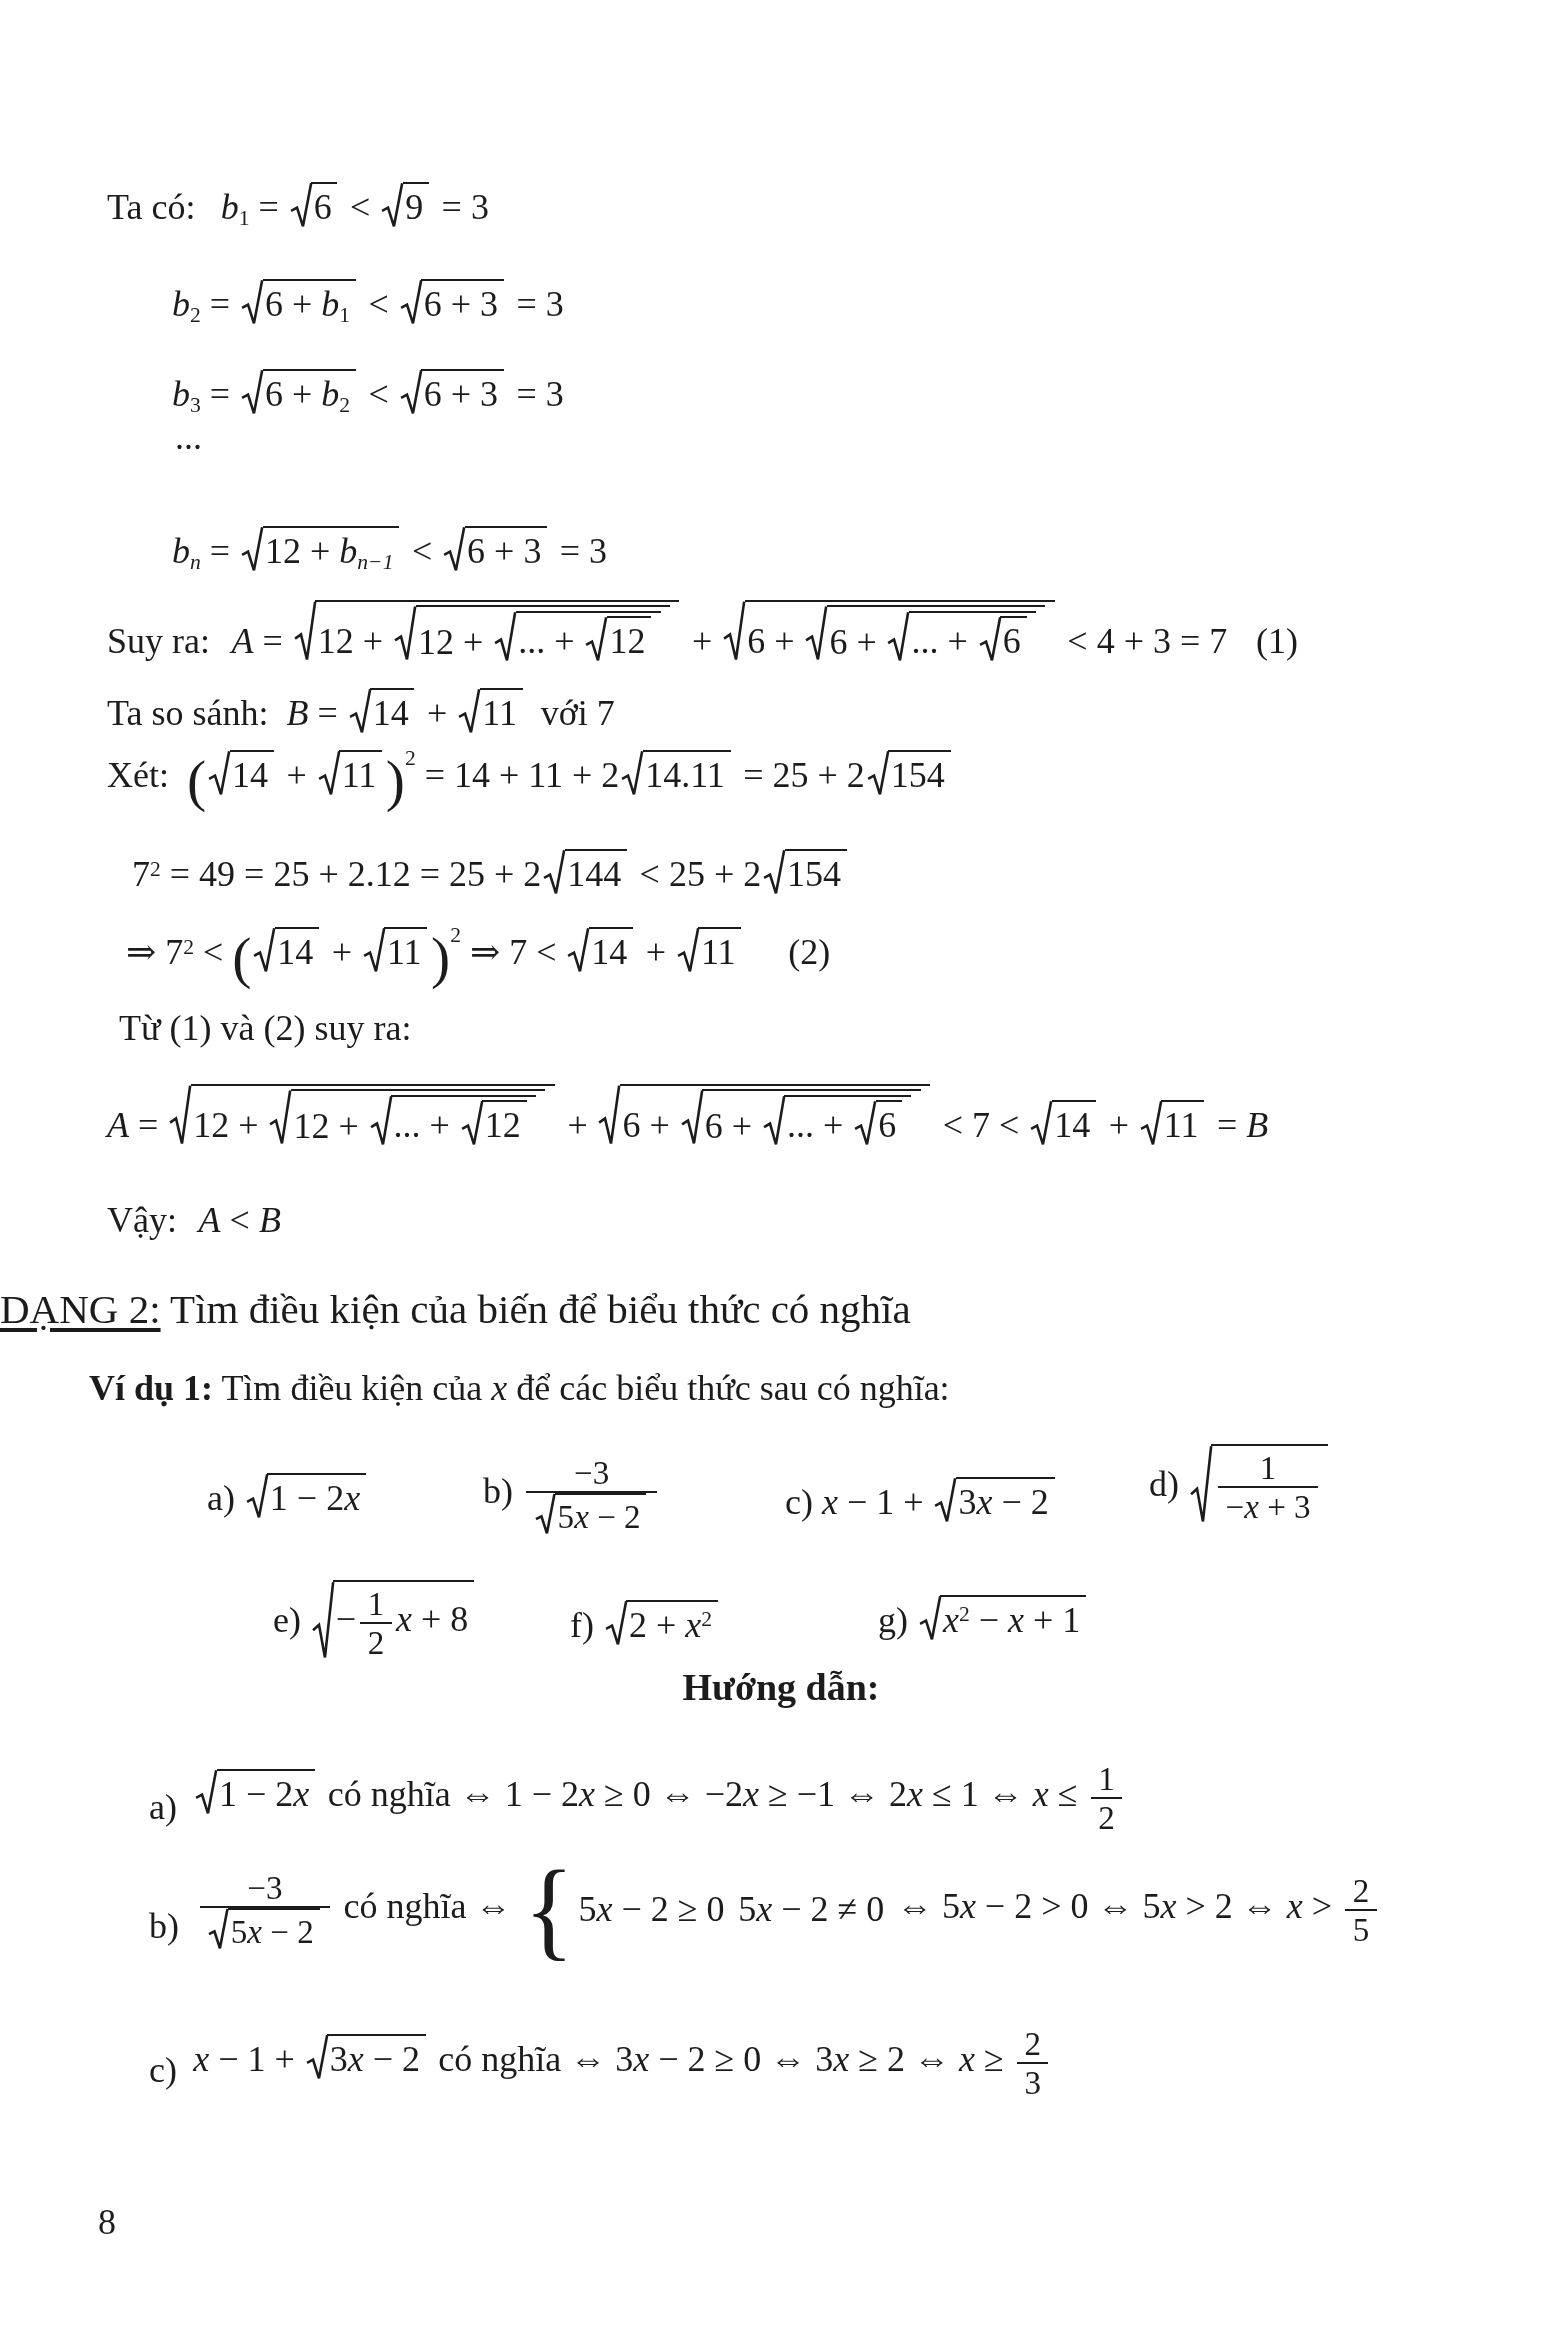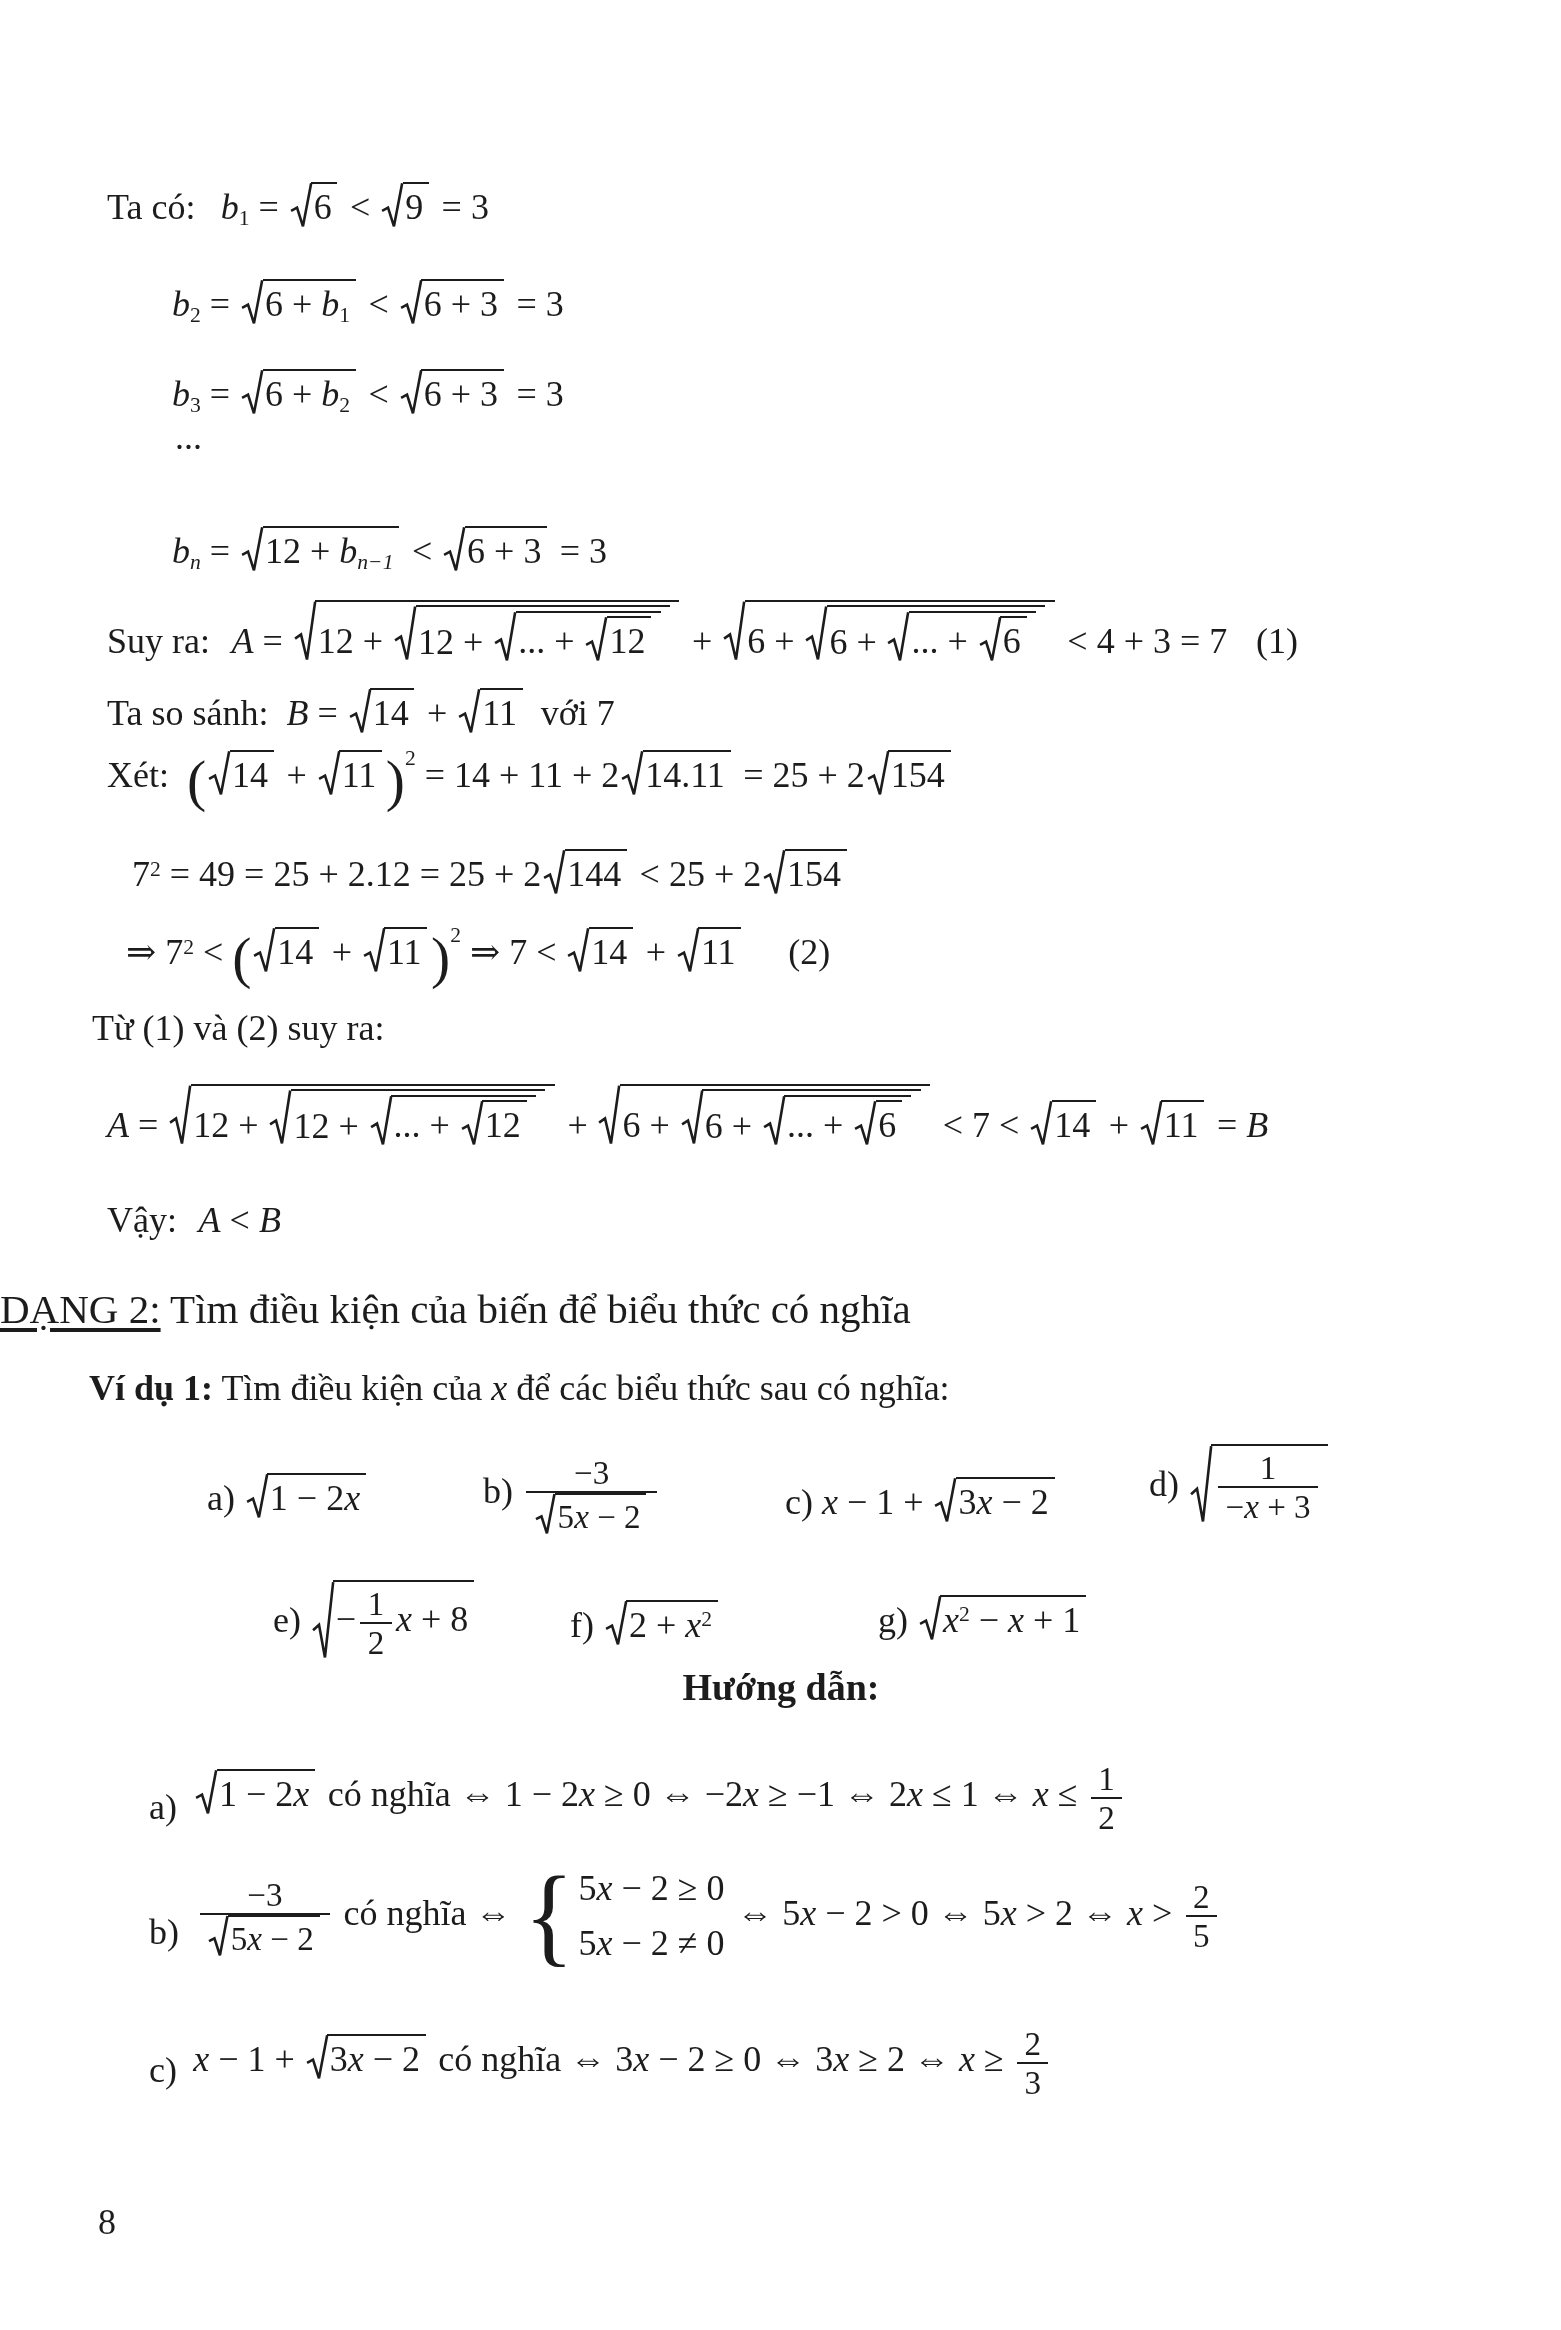--- a/index.html
+++ b/index.html
@@ -54,34 +54,34 @@
   }
   .frac > .fr-n, .frac > .fr-d { display: block; font-size: 0.92em; line-height: 1.12; padding: 0 0.22em; }
   .frac > .fr-d { border-top: 2.1px solid currentColor; }
   
   .paren { display: inline; }
   .po, .pc { font-size: 1.6em; vertical-align: -0.22em; line-height: 1; }
   .psup { position: relative; top: -0.55em; }
   
   .cases { display: inline-flex; align-items: center; vertical-align: middle; margin: 0 0.1em; }
   .cases > .cb { font-size: 2.9em; line-height: 0.8; font-weight: 400; transform: scaleY(1.05); }
-  .cases > .crs { display: inline-flex; flex-direction: column; gap: 0.38em; margin-left: 0.12em; text-align: right; }
+  .cases > .crs { display: inline-flex; flex-direction: row; gap: 0.38em; margin-left: 0.12em; text-align: right; }
   .msp { display: inline-block; }
   
   #ln-taco  { left:107px;  top:182px; }
   #ln-b2    { left:172px;  top:279px; }
   #ln-b3    { left:172px;  top:369px; }
   #ln-dots  { left:175px;  top:417px; }
   #ln-bn    { left:172px;  top:526px; }
   #ln-suyra { left:107px;  top:600px; }
   #ln-sosanh{ left:107px;  top:688px; }
   #ln-xet   { left:107px;  top:750px; }
   #ln-49    { left:132px;  top:849px; }
   #ln-impl  { left:126px;  top:927px; }
-  #ln-tu    { left:92px;  top:1008px; }
+  #ln-tu    { left:119px;  top:1008px; }
   #ln-final { left:107px;  top:1084px; }
   #ln-vay   { left:107px;  top:1200px; }
   #ln-heading { left:0; width:100%; top:1286px; font-size:41px; }
   #ln-vidu  { left:89px;  top:1368px; }
   #it-a { left:207px;  top:1473px; }
   #it-b { left:483px;  top:1454px; }
   #it-c { left:785px;  top:1477px; }
   #it-d { left:1149px; top:1444px; }
   #it-e { left:273px;  top:1580px; }
   #it-f { left:570px;  top:1600px; }

